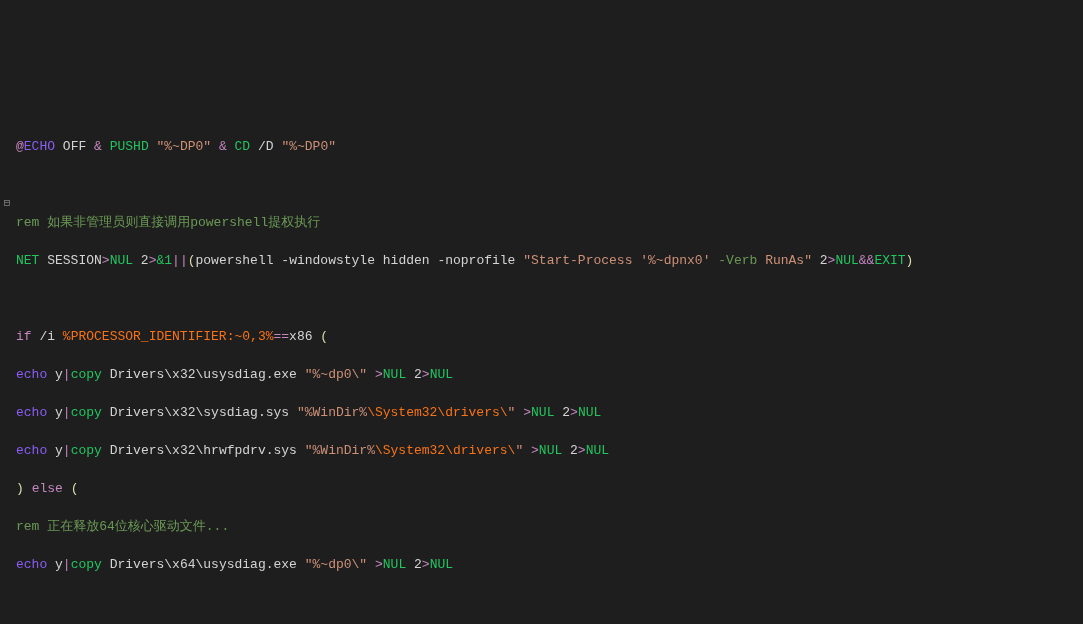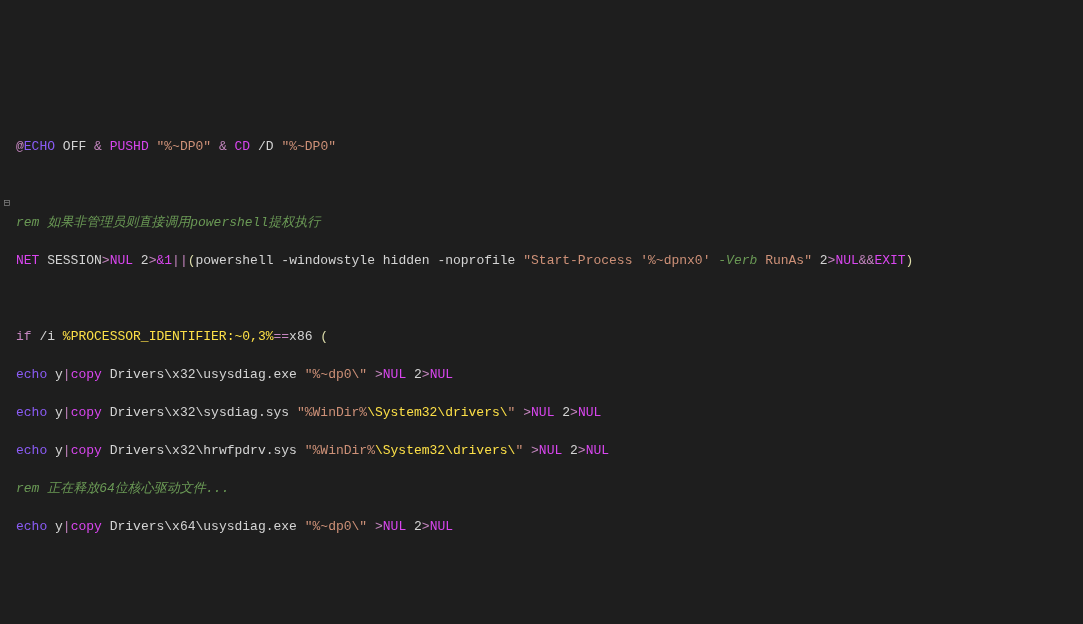--- a/index.html
+++ b/index.html
@@ -37,23 +37,23 @@
     margin-left: 14px;
   }
   .line {
     height: 19px;
     padding-left: 2px;
   }
   
   .orange { color: #ce9178; }
   .yellow { color: #dcdcaa; }
   .teal { color: #8b5cf6; }
-  .blue { color: #d946ef; }
-  .lblue { color: #fde047; }
-  .green { color: #6a9955; font-style: italic; }
+  .blue { color: #22c55e; }
+  .lblue { color: #f97316; }
+  .green { color: #6a9955; }
   .mag { color: #c586c0; }
   .white { color: #d4d4d4; }
 </style>
 </head>
 <body>
 
 
 
 <div class="editor">
 <div class="gutter">
@@ -62,20 +62,21 @@
 <div class="code">
 <div class="line"><span class="mag">@</span><span class="teal">ECHO</span><span class="white"> </span><span class="white">OFF</span><span class="white"> </span><span class="mag">&amp;</span><span class="white"> </span><span class="blue">PUSHD</span><span class="white"> </span><span class="orange">"%~DP0"</span><span class="white"> </span><span class="mag">&amp;</span><span class="white"> </span><span class="blue">CD</span><span class="white"> </span><span class="white">/D</span><span class="white"> </span><span class="orange">"%~DP0"</span></div>
 <div class="line"></div>
 <div class="line"><span class="green">rem 如果非管理员则直接调用powershell提权执行</span></div>
 <div class="line"><span class="blue">NET</span><span class="white"> </span><span class="white">SESSION</span><span class="mag">&gt;</span><span class="blue">NUL</span><span class="white"> </span><span class="white">2</span><span class="mag">&gt;</span><span class="blue">&amp;1</span><span class="mag">||</span><span class="yellow">(</span><span class="white">powershell</span><span class="white"> </span><span class="white">-windowstyle</span><span class="white"> </span><span class="white">hidden</span><span class="white"> </span><span class="white">-noprofile</span><span class="white"> </span><span class="orange">"Start-Process</span><span class="white"> </span><span class="orange">'%~dpnx0'</span><span class="white"> </span><span class="green">-Verb</span><span class="white"> </span><span class="orange">RunAs"</span><span class="white"> </span><span class="white">2</span><span class="mag">&gt;</span><span class="blue">NUL</span><span class="mag">&amp;&amp;</span><span class="blue">EXIT</span><span class="yellow">)</span></div>
 <div class="line"></div>
 <div class="line"><span class="mag">if</span><span class="white"> </span><span class="white">/i</span><span class="white"> </span><span class="lblue">%PROCESSOR_IDENTIFIER:~0,3%</span><span class="mag">==</span><span class="white">x86</span><span class="white"> </span><span class="yellow">(</span></div>
 <div class="line"><span class="teal">echo</span><span class="white"> </span><span class="white">y</span><span class="mag">|</span><span class="blue">copy</span><span class="white"> </span><span class="white">Drivers\x32\usysdiag.exe</span><span class="white"> </span><span class="orange">"%~dp0\</span><span class="orange">"</span><span class="white"> </span><span class="mag">&gt;</span><span class="blue">NUL</span><span class="white"> </span><span class="white">2</span><span class="mag">&gt;</span><span class="blue">NUL</span></div>
 <div class="line"><span class="teal">echo</span><span class="white"> </span><span class="white">y</span><span class="mag">|</span><span class="blue">copy</span><span class="white"> </span><span class="white">Drivers\x32\sysdiag.sys</span><span class="white"> </span><span class="orange">"%WinDir%</span><span class="lblue">\System32\drivers\</span><span class="orange">"</span><span class="white"> </span><span class="mag">&gt;</span><span class="blue">NUL</span><span class="white"> </span><span class="white">2</span><span class="mag">&gt;</span><span class="blue">NUL</span></div>
 <div class="line"><span class="teal">echo</span><span class="white"> </span><span class="white">y</span><span class="mag">|</span><span class="blue">copy</span><span class="white"> </span><span class="white">Drivers\x32\hrwfpdrv.sys</span><span class="white"> </span><span class="orange">"%WinDir%</span><span class="lblue">\System32\drivers\</span><span class="orange">"</span><span class="white"> </span><span class="mag">&gt;</span><span class="blue">NUL</span><span class="white"> </span><span class="white">2</span><span class="mag">&gt;</span><span class="blue">NUL</span></div>
+<div class="line"><span class="yellow">)</span><span class="white"> </span><span class="mag">else</span><span class="white"> </span><span class="yellow">(</span></div>
 <div class="line"><span class="green">rem 正在释放64位核心驱动文件...</span></div>
 <div class="line"><span class="teal">echo</span><span class="white"> </span><span class="white">y</span><span class="mag">|</span><span class="blue">copy</span><span class="white"> </span><span class="white">Drivers\x64\usysdiag.exe</span><span class="white"> </span><span class="orange">"%~dp0\</span><span class="orange">"</span><span class="white"> </span><span class="mag">&gt;</span><span class="blue">NUL</span><span class="white"> </span><span class="white">2</span><span class="mag">&gt;</span><span class="blue">NUL</span></div>
 
 
 
 
 
 
 
 

